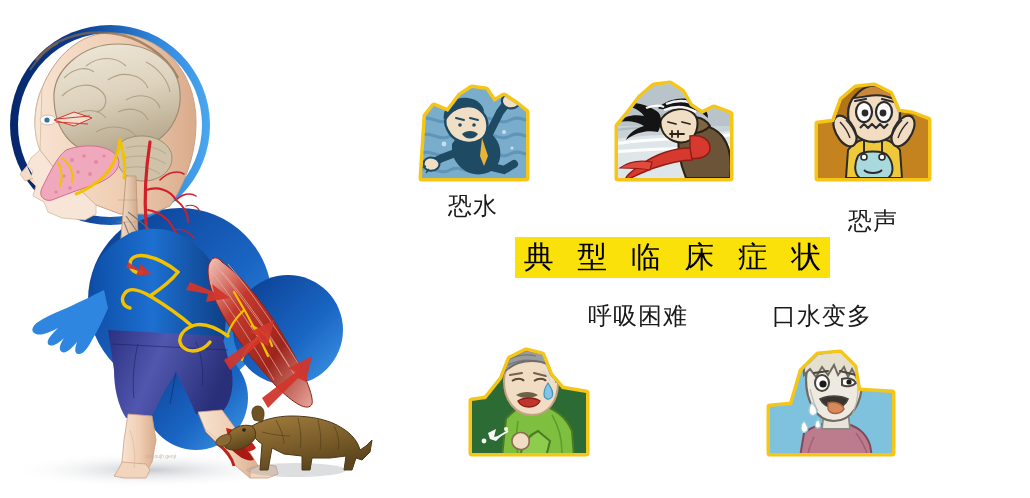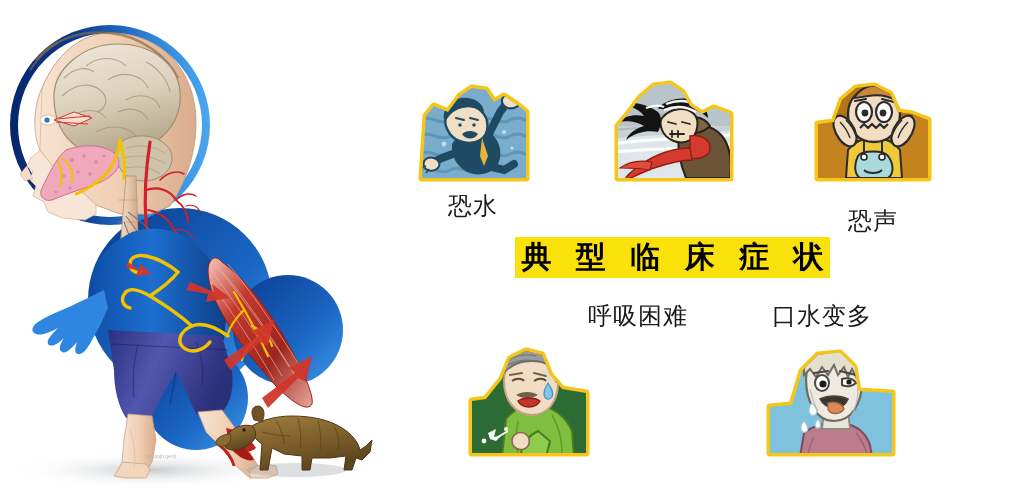--- a/index.html
+++ b/index.html
@@ -31,21 +31,21 @@
     font-family:"DejaVu Sans","Liberation Sans",sans-serif;
   }
 
   .banner{
     position:absolute;
     background:#fbe10a;
     display:flex;align-items:center;justify-content:center;
   }
   .banner-text{
     font-size:30px;
-    font-weight:bold;
+    font-weight:normal;
     color:#000;
     letter-spacing:7px;
     text-indent:7px;
     white-space:nowrap;
     font-family:"DejaVu Sans","Liberation Sans",sans-serif;
   }
 </style>
 </head>
 <body>
 

